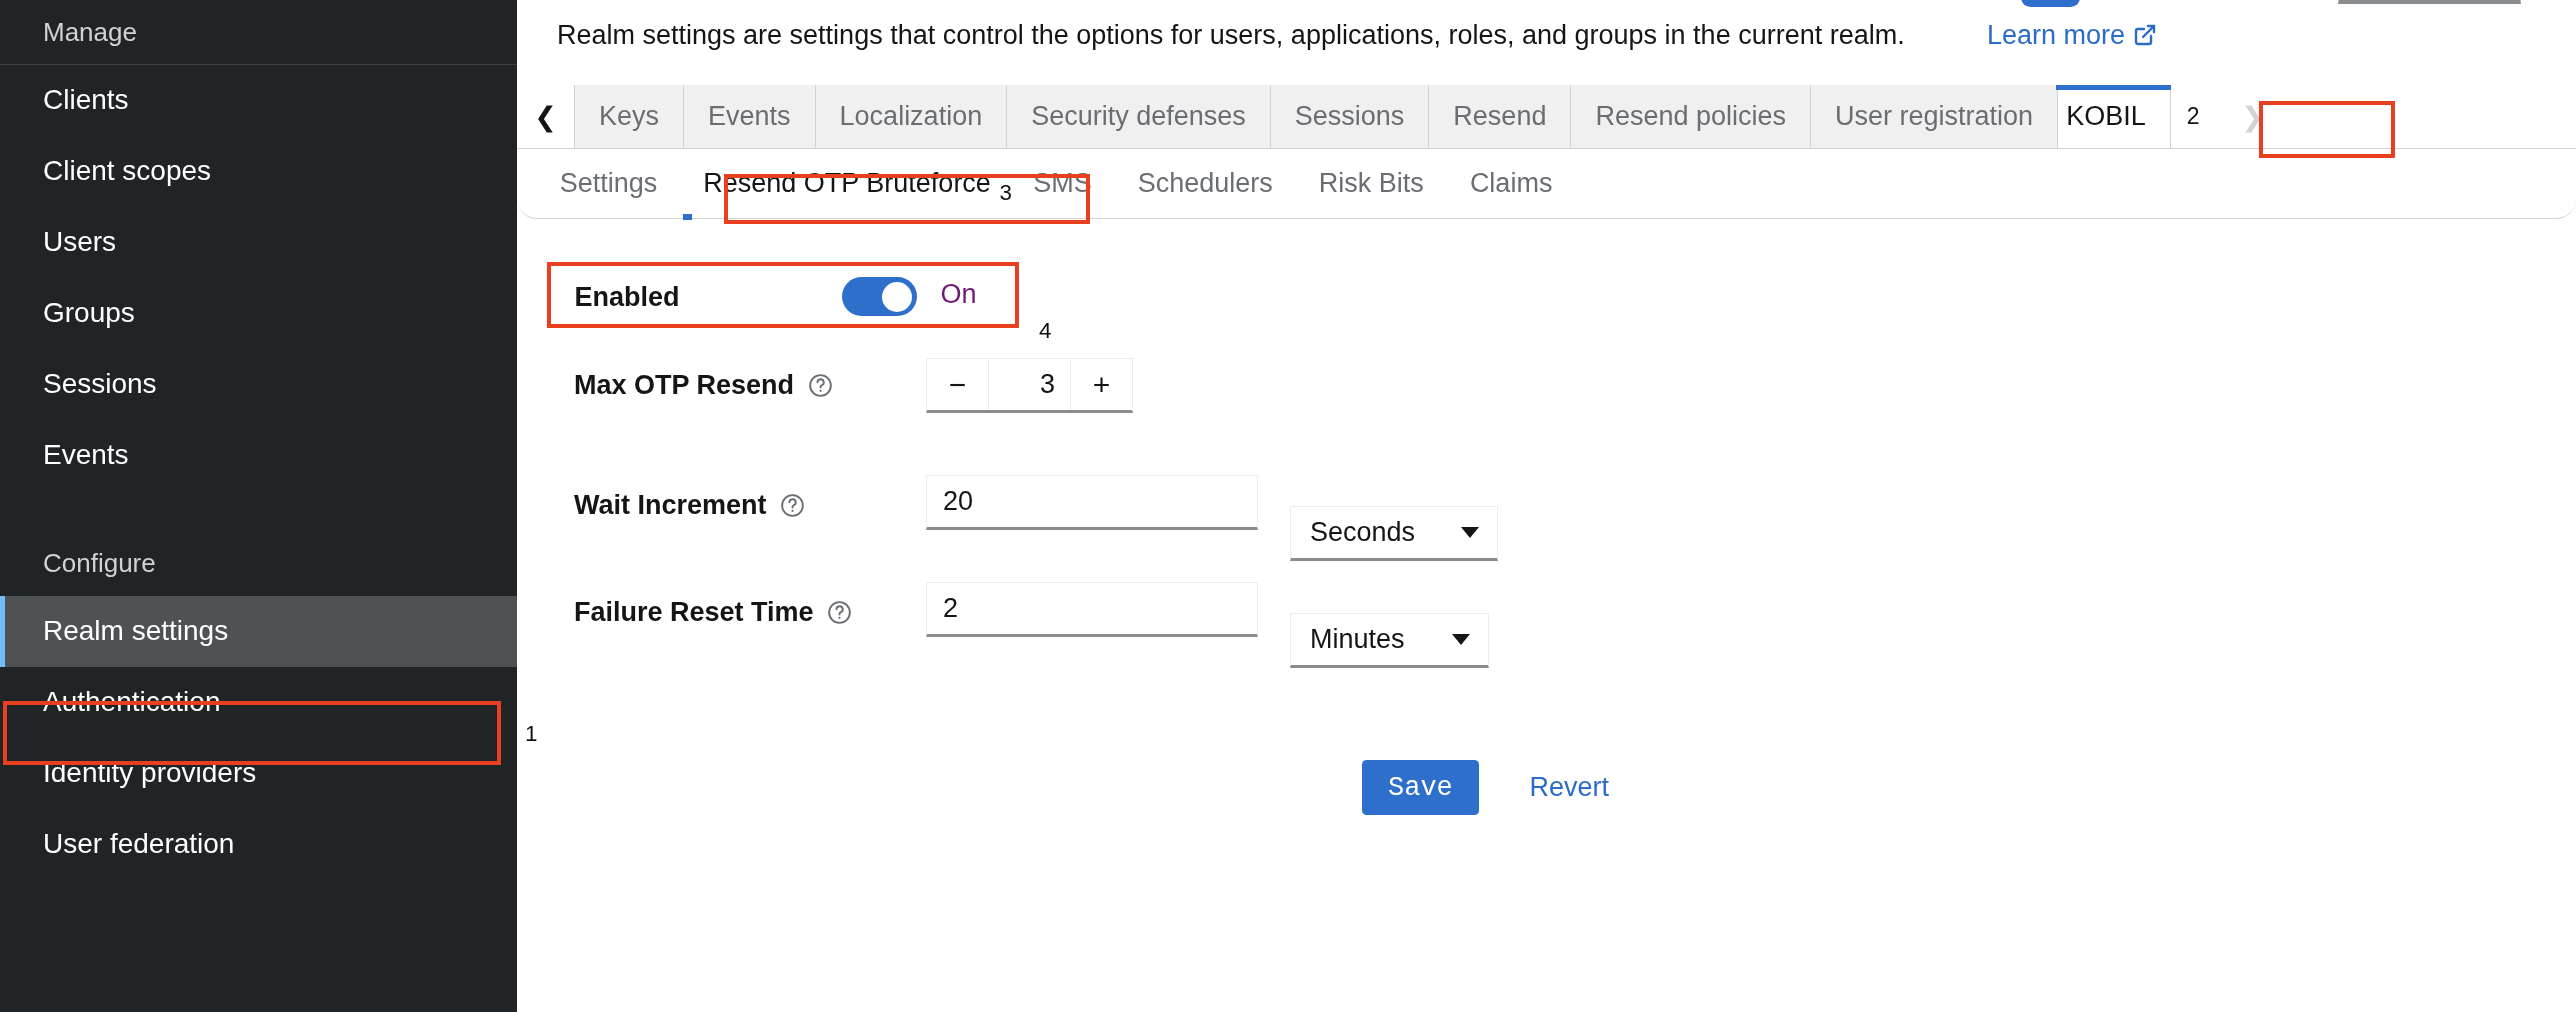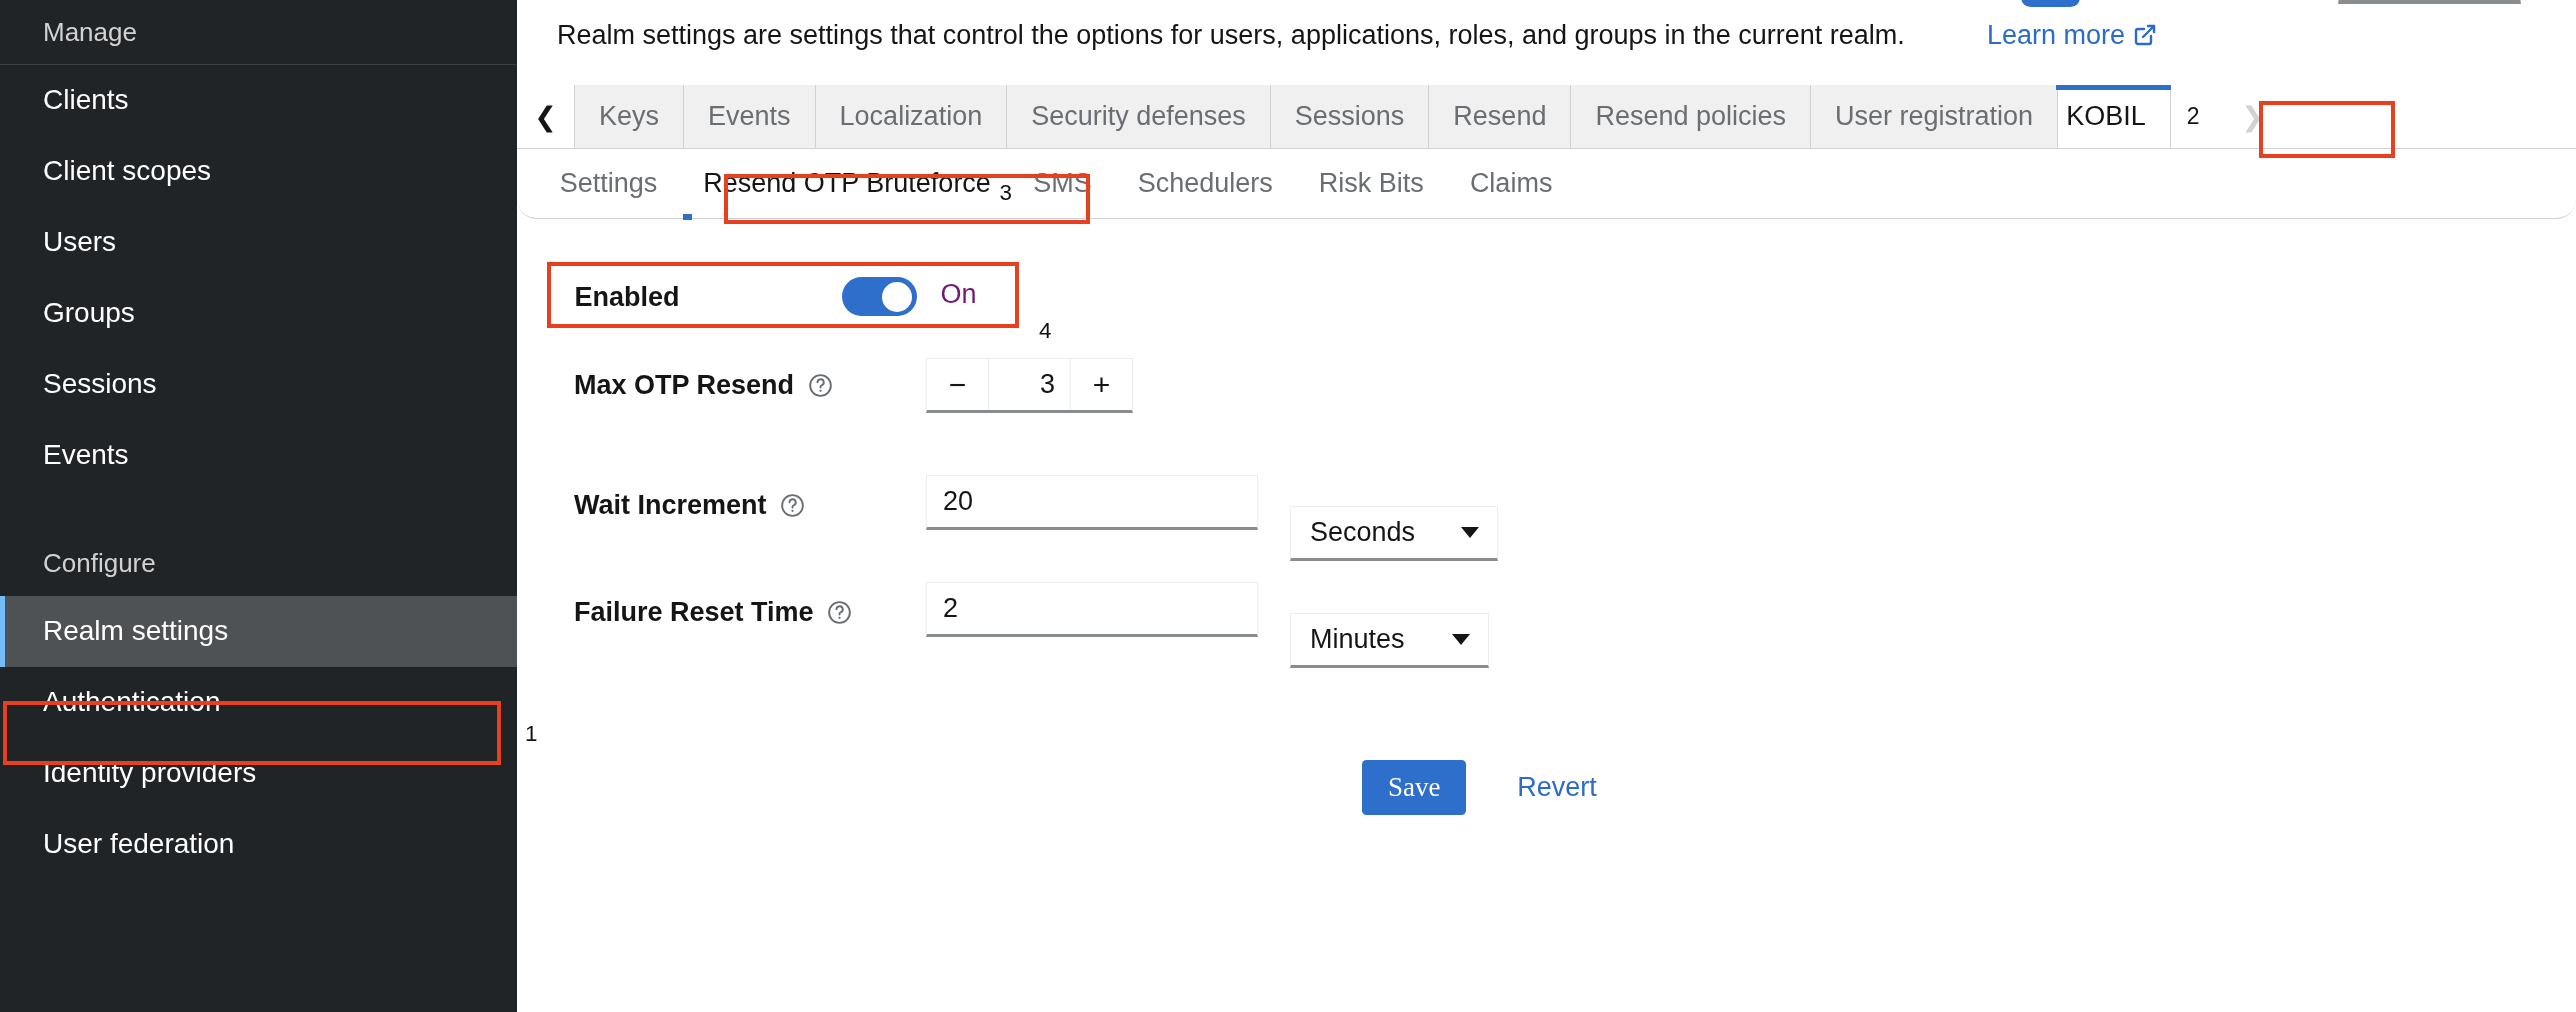--- a/index.html
+++ b/index.html
@@ -213,21 +213,21 @@
     border-right: 9.8px solid transparent;
     border-top: 11.6px solid #151515;
   }
 
   
   #actions { position: absolute; left: 845px; top: 541px; display: flex; align-items: center; }
   #save-btn {
     background: #2f6fcc; color: #fff; font-size: 27px;
     padding: 0 26px; height: 55px; border: none; border-radius: 4.5px;
     display: flex; align-items: center; cursor: pointer;
-    font-family: Liberation Serif, serif;
+    font-family: Liberation Mono, monospace;
   }
   #revert-btn {
     background: transparent; color: #2b6bc9; font-size: 27px;
     border: none; margin-left: 31px; padding: 0 19.7px; height: 55px;
     display: flex; align-items: center; cursor: pointer;
     font-family: "Liberation Sans", sans-serif;
   }
 </style>
 </head>
 <body>

